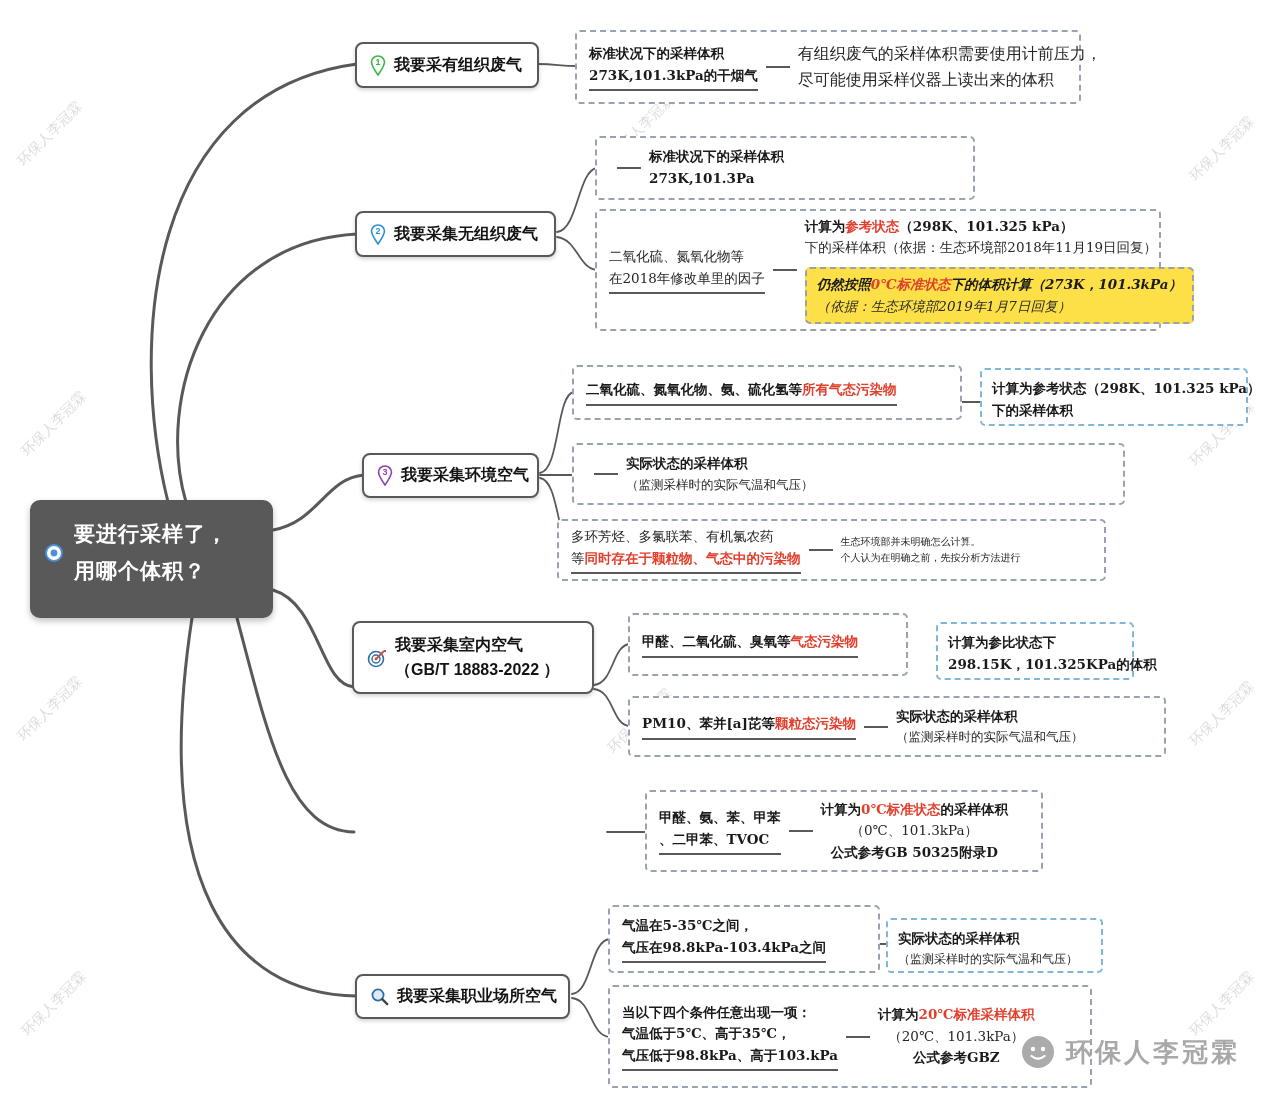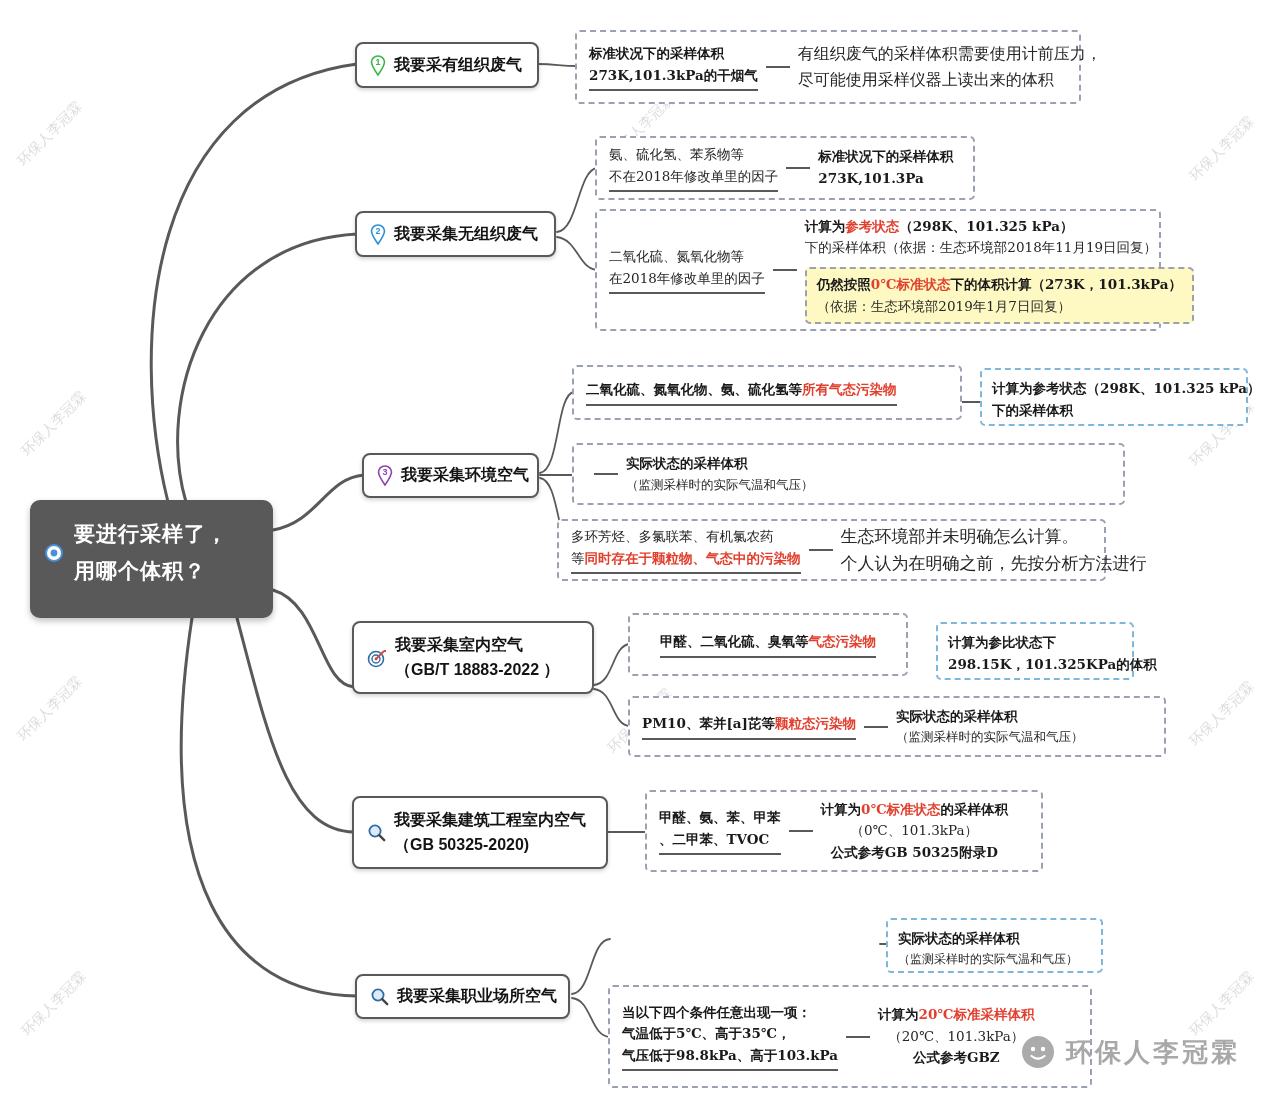--- a/index.html
+++ b/index.html
@@ -37,21 +37,21 @@
   .red { color:#e2402e; }
   .u { border-bottom:2px solid #595959; padding-bottom:3px; }
   .hline { flex:0 0 24px; height:2px; background:#595959; margin:0 8px; align-self:center; }
   .bluebox {
     position:absolute; border:2px dashed #7fb6da; border-radius:5px; background:#ffffff;
     z-index:2; padding:8px 10px; font-size:13.5px; line-height:1.6; white-space:nowrap;
     font-family:"DejaVu Serif","Liberation Serif",serif;
   }
   .innerbox {
     border:2px dashed #9aa2b1; border-radius:5px; padding:5px 10px; margin-top:8px;
-    background:#fef9c3; white-space:nowrap;
+    background:#fde047; white-space:nowrap;font-style:italic;
   }
   .rcol { display:flex; flex-direction:column; justify-content:center; }
   .ctr { text-align:center; }
   .logo {
     position:absolute; right:40px; top:1034px; display:flex; align-items:center; gap:10px;
     color:#a8a8a8; z-index:2;
   }
   .logo .t { font-size:26px; letter-spacing:3px; font-weight:bold; }
   .icn { display:inline-flex; flex:0 0 auto; }
 </style>
@@ -136,24 +136,20 @@
     <span class="icn">
       <svg width="16" height="21" viewBox="0 0 16 21">
           <path d="M8 1 C4.2 1 1.5 3.9 1.5 7.1 C1.5 11 8 20 8 20 C8 20 14.5 11 14.5 7.1 C14.5 3.9 11.8 1 8 1 Z" fill="#ffffff" stroke="#2f8fd5" stroke-width="1.6"></path>
           <text x="8" y="10.4" text-anchor="middle" font-size="9" fill="#2f8fd5" font-weight="bold">2</text>
         </svg>
     </span>
     <span class="lbl">我要采集无组织废气</span>
   </div>
 
   <div class="group" style="left:595px;top:136px;width:380px;height:64px;">
-    <div class="blk u">
-      <div>氨、硫化氢、苯系物等</div>
-      <div>不在2018年修改单里的因子</div>
-    </div>
     <div class="hline"></div>
     <div class="blk bld">
       <div>标准状况下的采样体积</div>
       <div>273K,101.3Pa</div>
     </div>
   </div>
 
   <div class="group" style="left:595px;top:209px;width:566px;height:122px;">
     <div class="blk u">
       <div>二氧化硫、氮氧化物等</div>
@@ -197,65 +193,56 @@
       <div style="font-size:12.5px;">（监测采样时的实际气温和气压）</div>
     </div>
   </div>
 
   <div class="group" style="left:557px;top:519px;width:549px;height:62px;">
     <div class="blk u">
       <div>多环芳烃、多氯联苯、有机氯农药</div>
       <div><span>等</span><span class="red bld">同时存在于颗粒物、气态中的污染物</span></div>
     </div>
     <div class="hline"></div>
-    <div class="blk" style="font-size:17px;">
+    <div class="blk" style="font-size:10px;">
       <div>生态环境部并未明确怎么计算。</div>
       <div>个人认为在明确之前，先按分析方法进行</div>
     </div>
   </div>
 
   <div class="branch" style="left:352px;top:621px;width:242px;height:73px;">
     <span class="icn">
       <svg width="20" height="20" viewBox="0 0 20 20">
           <circle cx="9" cy="11" r="7.5" fill="none" stroke="#2e6da4" stroke-width="1.6"></circle>
           <circle cx="9" cy="11" r="4" fill="none" stroke="#2e6da4" stroke-width="1.4"></circle>
           <circle cx="9" cy="11" r="1.4" fill="#d04a3a"></circle>
           <line x1="9" y1="11" x2="17" y2="3" stroke="#d04a3a" stroke-width="1.8"></line>
           <line x1="17" y1="3" x2="19" y2="3" stroke="#d04a3a" stroke-width="1.8"></line>
         </svg>
     </span>
     <span class="lbl"><span>我要采集室内空气</span><br><span>（GB/T 18883-2022 ）</span></span>
   </div>
 
-  <div class="group" style="left:628px;top:613px;width:280px;height:63px;justify-content:center;">
+  <div class="group" style="left:628px;top:613px;width:280px;height:63px;">
     <div class="blk u bld"><span>甲醛、二氧化硫、臭氧等</span><span class="red">气态污染物</span></div>
   </div>
   <div class="bluebox bld" style="left:936px;top:622px;width:198px;height:58px;">
     <div>计算为参比状态下</div>
     <div>298.15K，101.325KPa的体积</div>
   </div>
 
   <div class="group" style="left:628px;top:696px;width:538px;height:61px;">
     <div class="blk u bld"><span>PM10、苯并[a]芘等</span><span class="red">颗粒态污染物</span></div>
     <div class="hline"></div>
     <div class="blk">
       <div class="bld">实际状态的采样体积</div>
       <div style="font-size:12.5px;">（监测采样时的实际气温和气压）</div>
     </div>
   </div>
 
-  <div class="branch" style="left:352px;top:796px;width:256px;height:73px;">
-    <span class="icn">
-      <svg width="19" height="19" viewBox="0 0 19 19">
-          <circle cx="8" cy="8" r="5.6" fill="#dcebf7" stroke="#2e6da4" stroke-width="1.8"></circle>
-          <line x1="12.2" y1="12.2" x2="17.2" y2="17.2" stroke="#444444" stroke-width="2.4" stroke-linecap="round"></line>
-        </svg>
-    </span>
-    <span class="lbl"><span>我要采集建筑工程室内空气</span><br><span>（GB 50325-2020)</span></span>
-  </div>
 
   <div class="group" style="left:645px;top:790px;width:398px;height:82px;">
     <div class="blk u bld">
       <div>甲醛、氨、苯、甲苯</div>
       <div>、二甲苯、TVOC</div>
     </div>
     <div class="hline"></div>
     <div class="blk ctr">
       <div class="bld"><span>计算为</span><span class="red">0℃标准状态</span><span>的采样体积</span></div>
       <div>（0℃、101.3kPa）</div>
@@ -266,20 +253,26 @@
   <div class="branch" style="left:355px;top:974px;width:215px;height:45px;">
     <span class="icn">
       <svg width="19" height="19" viewBox="0 0 19 19">
           <circle cx="8" cy="8" r="5.6" fill="#dcebf7" stroke="#2e6da4" stroke-width="1.8"></circle>
           <line x1="12.2" y1="12.2" x2="17.2" y2="17.2" stroke="#444444" stroke-width="2.4" stroke-linecap="round"></line>
         </svg>
     </span>
     <span class="lbl">我要采集职业场所空气</span>
   </div>
 
+  <div class="group" style="left:608px;top:905px;width:272px;height:68px;">
+    <div class="blk u bld">
+      <div>气温在5-35℃之间，</div>
+      <div>气压在98.8kPa-103.4kPa之间</div>
+    </div>
+  </div>
   <div class="bluebox" style="left:886px;top:918px;width:217px;height:55px;">
     <div class="bld">实际状态的采样体积</div>
     <div style="font-size:12px;">（监测采样时的实际气温和气压）</div>
   </div>
 
   <div class="group" style="left:608px;top:985px;width:484px;height:103px;">
     <div class="blk u bld">
       <div>当以下四个条件任意出现一项：</div>
       <div>气温低于5℃、高于35℃，</div>
       <div>气压低于98.8kPa、高于103.kPa</div>

